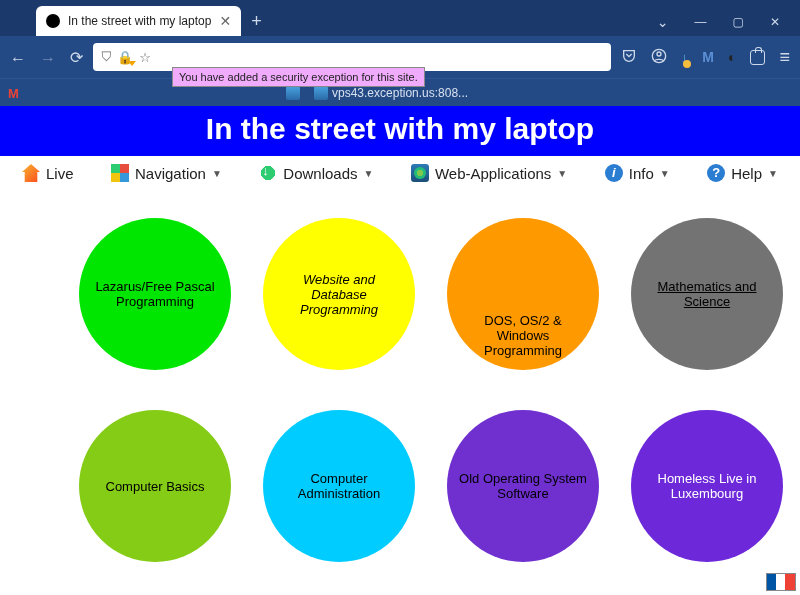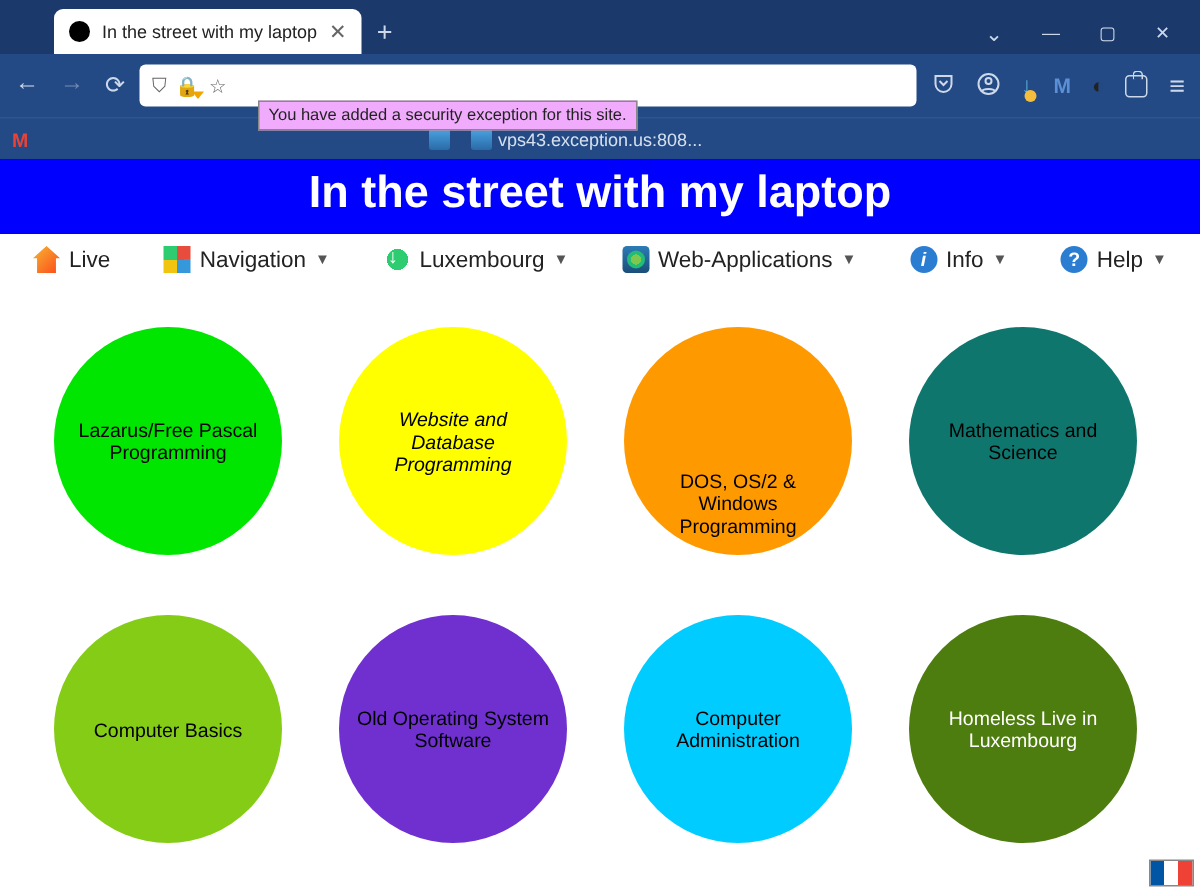--- a/index.html
+++ b/index.html
@@ -51,30 +51,30 @@
 .ico-home{background:linear-gradient(135deg,#f7b733,#fc4a1a);clip-path:polygon(50% 0,100% 45%,85% 45%,85% 100%,15% 100%,15% 45%,0 45%);}
 .ico-nav{background:conic-gradient(#e74c3c 0 25%,#3498db 0 50%,#f1c40f 0 75%,#2ecc71 0);}
 .ico-dl{background:radial-gradient(circle,#2ecc71 55%,transparent 56%);border-radius:50%;position:relative;}
 .ico-dl::after{content:"↓";position:absolute;left:3px;top:-1px;color:#fff;font-size:13px;font-weight:bold;}
 .ico-web{background:linear-gradient(#2c7bb6,#1a4e78);border-radius:3px;position:relative;}
 .ico-web::after{content:"";position:absolute;left:3px;top:3px;width:12px;height:12px;border-radius:50%;background:radial-gradient(circle,#7ec850 40%,#2b7 41%);}
 .ico-info{width:18px;height:18px;border-radius:50%;background:#2a7dd1;color:#fff;text-align:center;font-weight:bold;font-size:13px;font-style:italic;line-height:18px;}
 .ico-help{width:18px;height:18px;border-radius:50%;background:#2a7dd1;color:#fff;text-align:center;font-weight:bold;font-size:13px;line-height:18px;}
 .caret{font-size:10px;color:#555;}
 
-.grid { display: grid; grid-template-columns: repeat(4,1fr); gap: 40px 32px; padding: 28px 36px; }
+.grid { display: grid; grid-template-columns: repeat(4,1fr); gap: 40px 32px; padding: 28px 36px; margin-left: 43px; }
 .circle { width: 152px; height: 152px; border-radius: 50%; display: flex; align-items: center; justify-content: center; text-align: center; font-size: 13px; padding: 12px; cursor: pointer; }
 .c0{background:#00e600;color:#000;}
 .c1{background:#ffff00;color:#000;font-style:italic;}
 .c2{background:#ff9900;color:#000;align-items:flex-end;}
-.c3{background:#0f766e;color:#000;}
+.c3{background:#737373;color:#000;text-decoration:underline;}
 .c4{background:#84cc16;color:#000;}
 .c5{background:#00ccff;color:#000;}
 .c6{background:#7030d0;color:#000;}
-.c7{background:#4d7c0f;color:#fff;}
+.c7{background:#6d28d9;color:#fff;}
 
 .flag { position:absolute; right:4px; bottom:4px; width:30px; height:18px; background:linear-gradient(to right,#0055a4 33%,#fff 33% 66%,#ef4135 66%); border:1px solid #888;}
 .page{position:relative;}
 </style>
 </head>
 <body>
 
 <div class="titlebar">
   <div class="tab">
     <span class="favicon"></span>
@@ -143,21 +143,21 @@
       <span class="ico ico-home"></span>
       <span>Live</span>
     </div>
     <div class="mi">
       <span class="ico ico-nav"></span>
       <span>Navigation</span>
       <span class="caret">▼</span>
     </div>
     <div class="mi">
       <span class="ico ico-dl"></span>
-      <span>Luxembourg</span>
+      <span>Downloads</span>
       <span class="caret">▼</span>
     </div>
     <div class="mi">
       <span class="ico ico-web"></span>
       <span>Web-Applications</span>
       <span class="caret">▼</span>
     </div>
     <div class="mi">
       <span class="ico-info">i</span>
       <span>Info</span>
@@ -179,25 +179,25 @@
       </div>
     <div class="circle c2">
         <span>DOS, OS/2 &amp; Windows Programming</span>
       </div>
     <div class="circle c3">
         <span>Mathematics and Science</span>
       </div>
     <div class="circle c4">
         <span>Computer Basics</span>
       </div>
+    <div class="circle c5">
+        <span>Computer Administration</span>
+      </div>
     <div class="circle c6">
         <span>Old Operating System Software</span>
       </div>
-    <div class="circle c5">
-        <span>Computer Administration</span>
-      </div>
     <div class="circle c7">
         <span>Homeless Live in Luxembourg</span>
       </div>
   </div>
 
   <div class="flag"></div>
 </div>
 
 </body></html>

